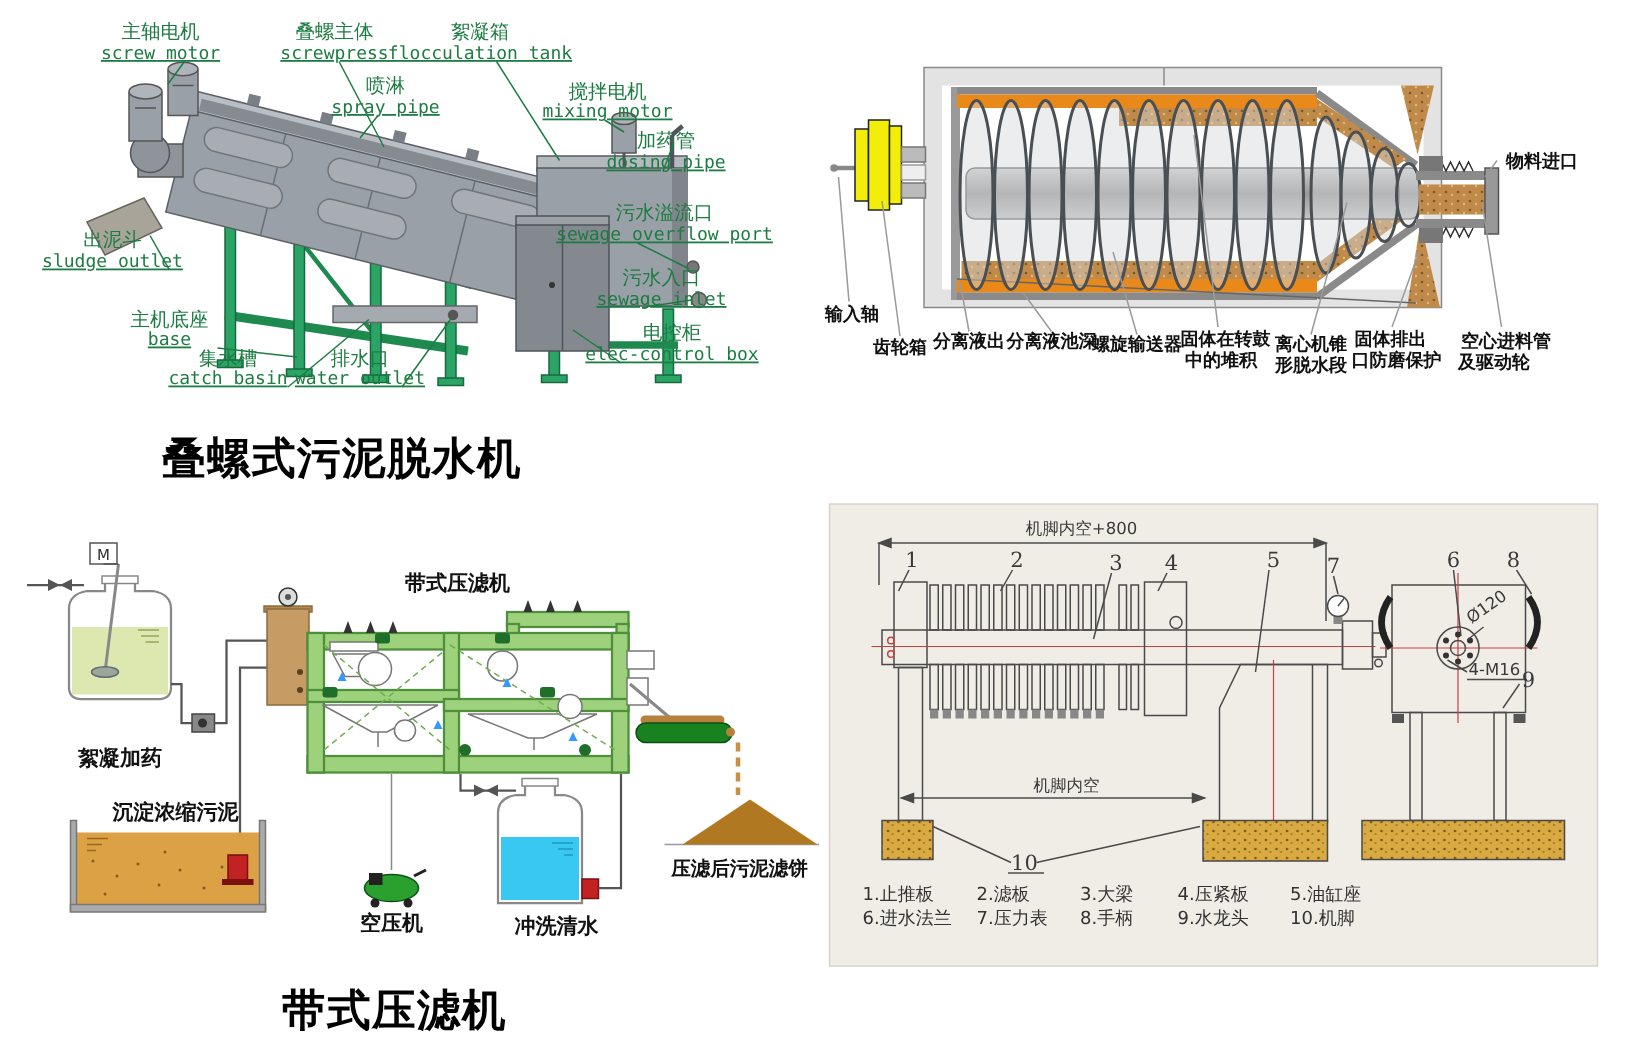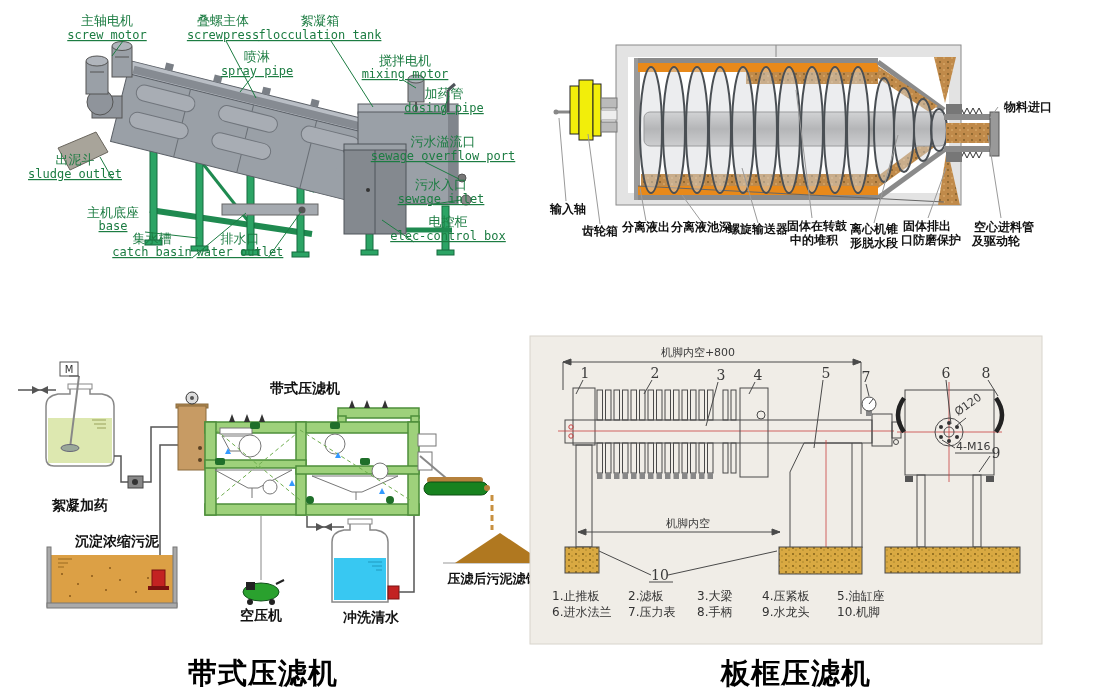--- a/index.html
+++ b/index.html
@@ -439,21 +439,21 @@
         <text class="q3lab mid" x="305" y="63">带式压滤机</text>
         <text class="q3lab mid" x="80" y="180">絮凝加药</text>
         <text class="q3lab mid" x="117" y="216">沉淀浓缩污泥</text>
         <text class="q3lab mid" x="261" y="290">空压机</text>
         <text class="q3lab mid" x="371" y="292">冲洗清水</text>
         <text class="q3lab13 mid" x="493" y="253">压滤后污泥滤饼</text>
       </g>
     </svg>
   </section>
 
-  <section class="panel" style="left:518px;top:330px;width:547px;height:363px">
+  <section class="panel" style="left:541px;top:330px;width:547px;height:363px">
     <svg width="547" height="318" viewBox="0 0 547 318">
       <defs>
         <pattern id="spkQ4" width="7" height="6" patternUnits="userSpaceOnUse">
           <rect width="7" height="6" fill="#d9a942"></rect>
           <circle cx="2" cy="2" r="0.9" fill="#7a5a14"></circle>
           <circle cx="5" cy="4" r="0.7" fill="#9a7a24"></circle>
         </pattern>
       </defs>
       <rect x="12" y="6" width="512" height="308" fill="#f0ede7" stroke="#d8d4cc"></rect>
       <g stroke="#4a4a4a" fill="none">
@@ -612,16 +612,16 @@
         <text class="q4leg" x="319" y="270">5.油缸座</text>
         <text class="q4leg" x="34" y="286">6.进水法兰</text>
         <text class="q4leg" x="110" y="286">7.压力表</text>
         <text class="q4leg" x="179" y="286">8.手柄</text>
         <text class="q4leg" x="244" y="286">9.水龙头</text>
         <text class="q4leg" x="319" y="286">10.机脚</text>
       </g>
     </svg>
   </section>
 
+  <div class="caption" style="left:228px;top:286px">叠螺式污泥脱水机</div>
   <div class="caption" style="left:263px;top:654px">带式压滤机</div>
-  <div class="caption" style="left:796px;top:654px">板框压滤机</div>
 
 </div>
 
 </body></html>

